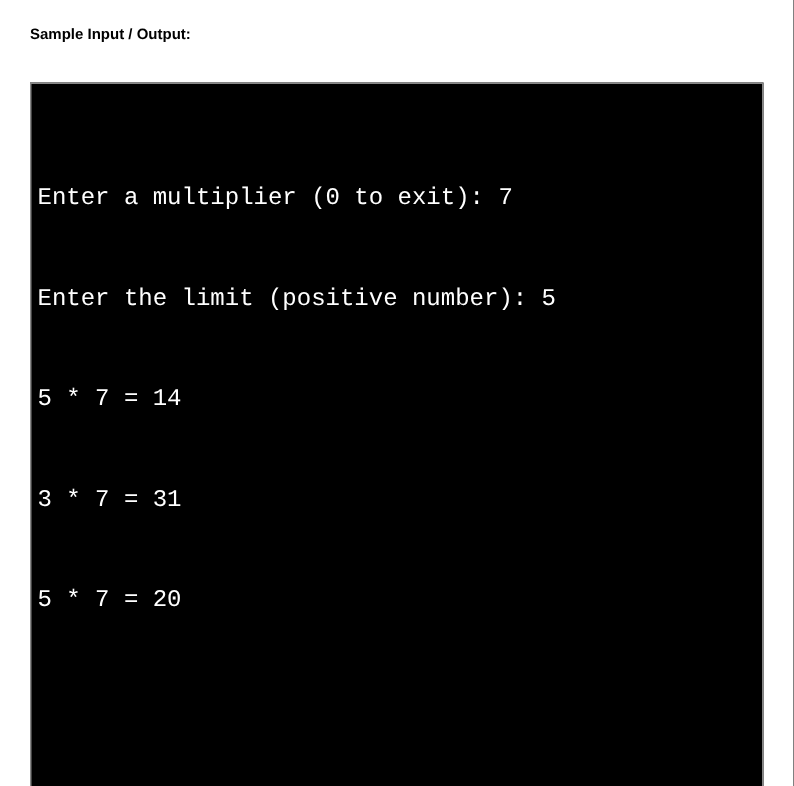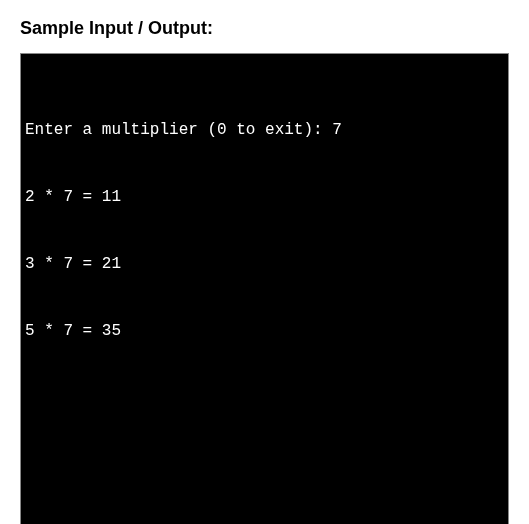--- a/index.html
+++ b/index.html
@@ -7,23 +7,23 @@
       padding: 0;
       background: #ffffff;
       font-family: Arial, sans-serif;
       width: 529px;
     }
     .container {
       padding: 18px 20px;
     }
     .heading {
       font-weight: bold;
-      font-size: 18px;
+      font-size: 10px;
       color: #000000;
-      margin-bottom: 14px;
+      margin-bottom: 26px;
     }
     .terminal {
       background: #000000;
       color: #ffffff;
       font-family: "Courier New", Courier, monospace;
       font-size: 16px;
       line-height: 1.4;
       padding: 20px 4px;
       border: 1px solid #888;
       white-space: pre;
@@ -34,23 +34,24 @@
       display: block;
     }
   </style>
 </head>
 <body>
 
 <div class="container">
   <div class="heading">Sample Input / Output:</div>
   <div class="terminal">
     <span class="terminal-line">Enter a multiplier (0 to exit): 7</span>
-    <span class="terminal-line">2 * 7 = 11</span>
-    <span class="terminal-line">3 * 7 = 21</span>
-    <span class="terminal-line">5 * 7 = 35</span>
+    <span class="terminal-line">Enter the limit (positive number): 5</span>
+    <span class="terminal-line">5 * 7 = 14</span>
+    <span class="terminal-line">3 * 7 = 31</span>
+    <span class="terminal-line">5 * 7 = 20</span>
     
     
     
     
     
     
     
     
     
     

